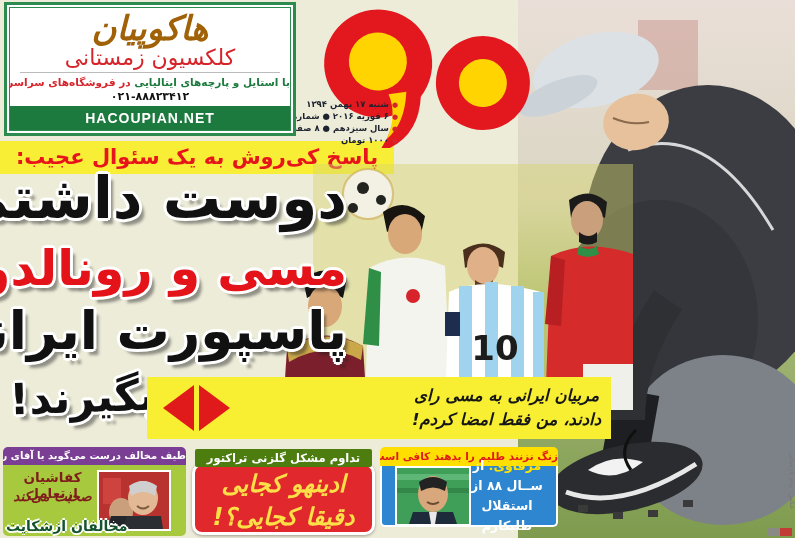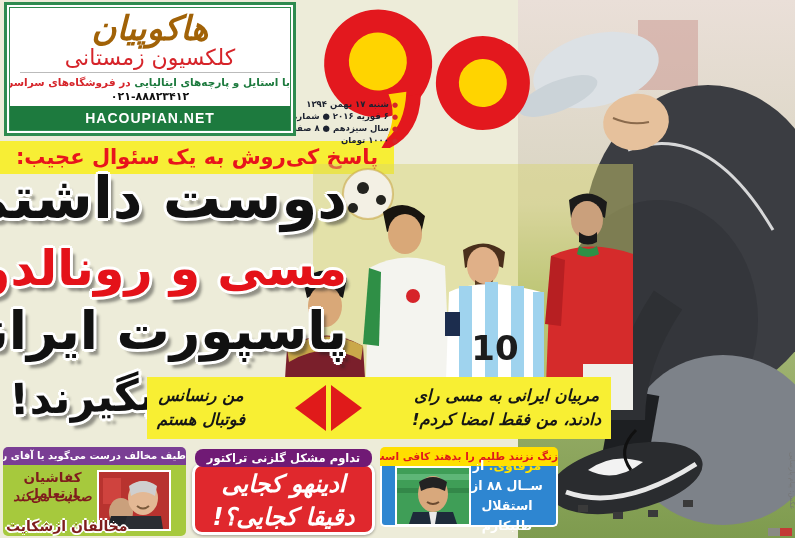--- a/index.html
+++ b/index.html
@@ -53,28 +53,28 @@
   
   .sbox{position:absolute;top:447px;height:89px;z-index:4;box-sizing:border-box;}
   .b1{left:3px;width:183px;}
   .b1-kicker{height:18px;background:#7a3e94;border-radius:5px 5px 0 0;color:#fff;font-size:10px;
              font-weight:700;text-align:center;line-height:18px;white-space:nowrap;overflow:hidden;}
   .b1-body{position:relative;height:71px;background:#a6c93d;border-radius:0 0 5px 5px;overflow:hidden;}
   .b1-photo{position:absolute;left:94px;top:5px;width:74px;height:61px;border:2px solid #fff;box-sizing:border-box;}
   .b1-l{position:absolute;right:88px;left:4px;text-align:center;font-weight:900;color:#7f1d1d;}
   .b1-l1{top:4px;font-size:13.5px;}
   .b1-l2{top:23px;font-size:13.5px;font-style:italic;}
-  .b1-l3{position:absolute;left:3px;bottom:2px;font-size:14px;font-weight:900;color:#7f1d1d;z-index:2;
+  .b1-l3{position:absolute;left:3px;bottom:2px;font-size:14px;font-weight:900;color:#14532d;z-index:2;
          text-shadow:-2px 0 0 #fff,2px 0 0 #fff,0 -2px 0 #fff,0 2px 0 #fff;}
 
   .b2{left:192px;width:183px;text-align:center;}
-  .b2-kicker{display:inline-block;background:#701a75;border-radius:8px;color:#fff;font-size:11.5px;
+  .b2-kicker{display:inline-block;background:#4d7c0f;border-radius:2px;color:#fff;font-size:11.5px;
              font-weight:700;padding:2px 12px;position:relative;z-index:2;white-space:nowrap;}
   .b2-body{margin-top:-4px;height:72px;background:#e0282d;border:3px solid #fff;border-radius:10px;
-           box-shadow:0 1px 3px rgba(0,0,0,.35);color:#ffffff;font-weight:900;font-style:italic;
+           box-shadow:0 1px 3px rgba(0,0,0,.35);color:#fde047;font-weight:900;font-style:italic;
            font-size:24px;line-height:33px;padding-top:2px;box-sizing:border-box;}
 
   .b3{left:380px;width:178px;}
   .b3-kicker{height:19px;background:#ffdf00;border-radius:5px 5px 0 0;color:#e01a1a;font-size:10.5px;
              font-weight:900;text-align:center;line-height:19px;white-space:nowrap;overflow:hidden;padding-left:8px;}
   .b3-body{height:61px;background:#2e86d1;border-radius:0 0 5px 5px;display:flex;align-items:center;
            padding:13px;box-sizing:border-box;border:2px solid #fff;border-top:none;}
   .b3-photo{width:76px;height:60px;border:2px solid #fff;box-sizing:border-box;flex:none;}
   .b3-txt{flex:1;text-align:center;color:#fff;font-weight:900;font-size:12.5px;line-height:20px;}
   .b3-name{color:#ffe400;}
@@ -217,24 +217,20 @@
 
   <div class="quote">
     <div class="q-txt">
       <div>مربیان ایرانی به مسی رای</div>
       <div>دادند، من فقط امضا کردم!</div>
     </div>
     <div class="arrows">
       <span class="tri tri-right"></span>
       <span class="tri tri-left"></span>
     </div>
-    <div class="q-txt">
-      <div>من رنسانس</div>
-      <div>فوتبال هستم</div>
-    </div>
   </div>
 
   <div class="sbox b1">
     <div class="b1-kicker">طیف مخالف درست می‌گوید یا آقای رئیس؟!</div>
     <div class="b1-body">
       <div class="b1-l b1-l1">کفاشیان ازتعامل</div>
       <div class="b1-l b1-l2">صحبت می‌کند</div>
       <div class="b1-l3">مخالفان ازشکایت</div>
       <div class="b1-photo">
         <svg width="70" height="57" viewBox="0 0 70 57">

